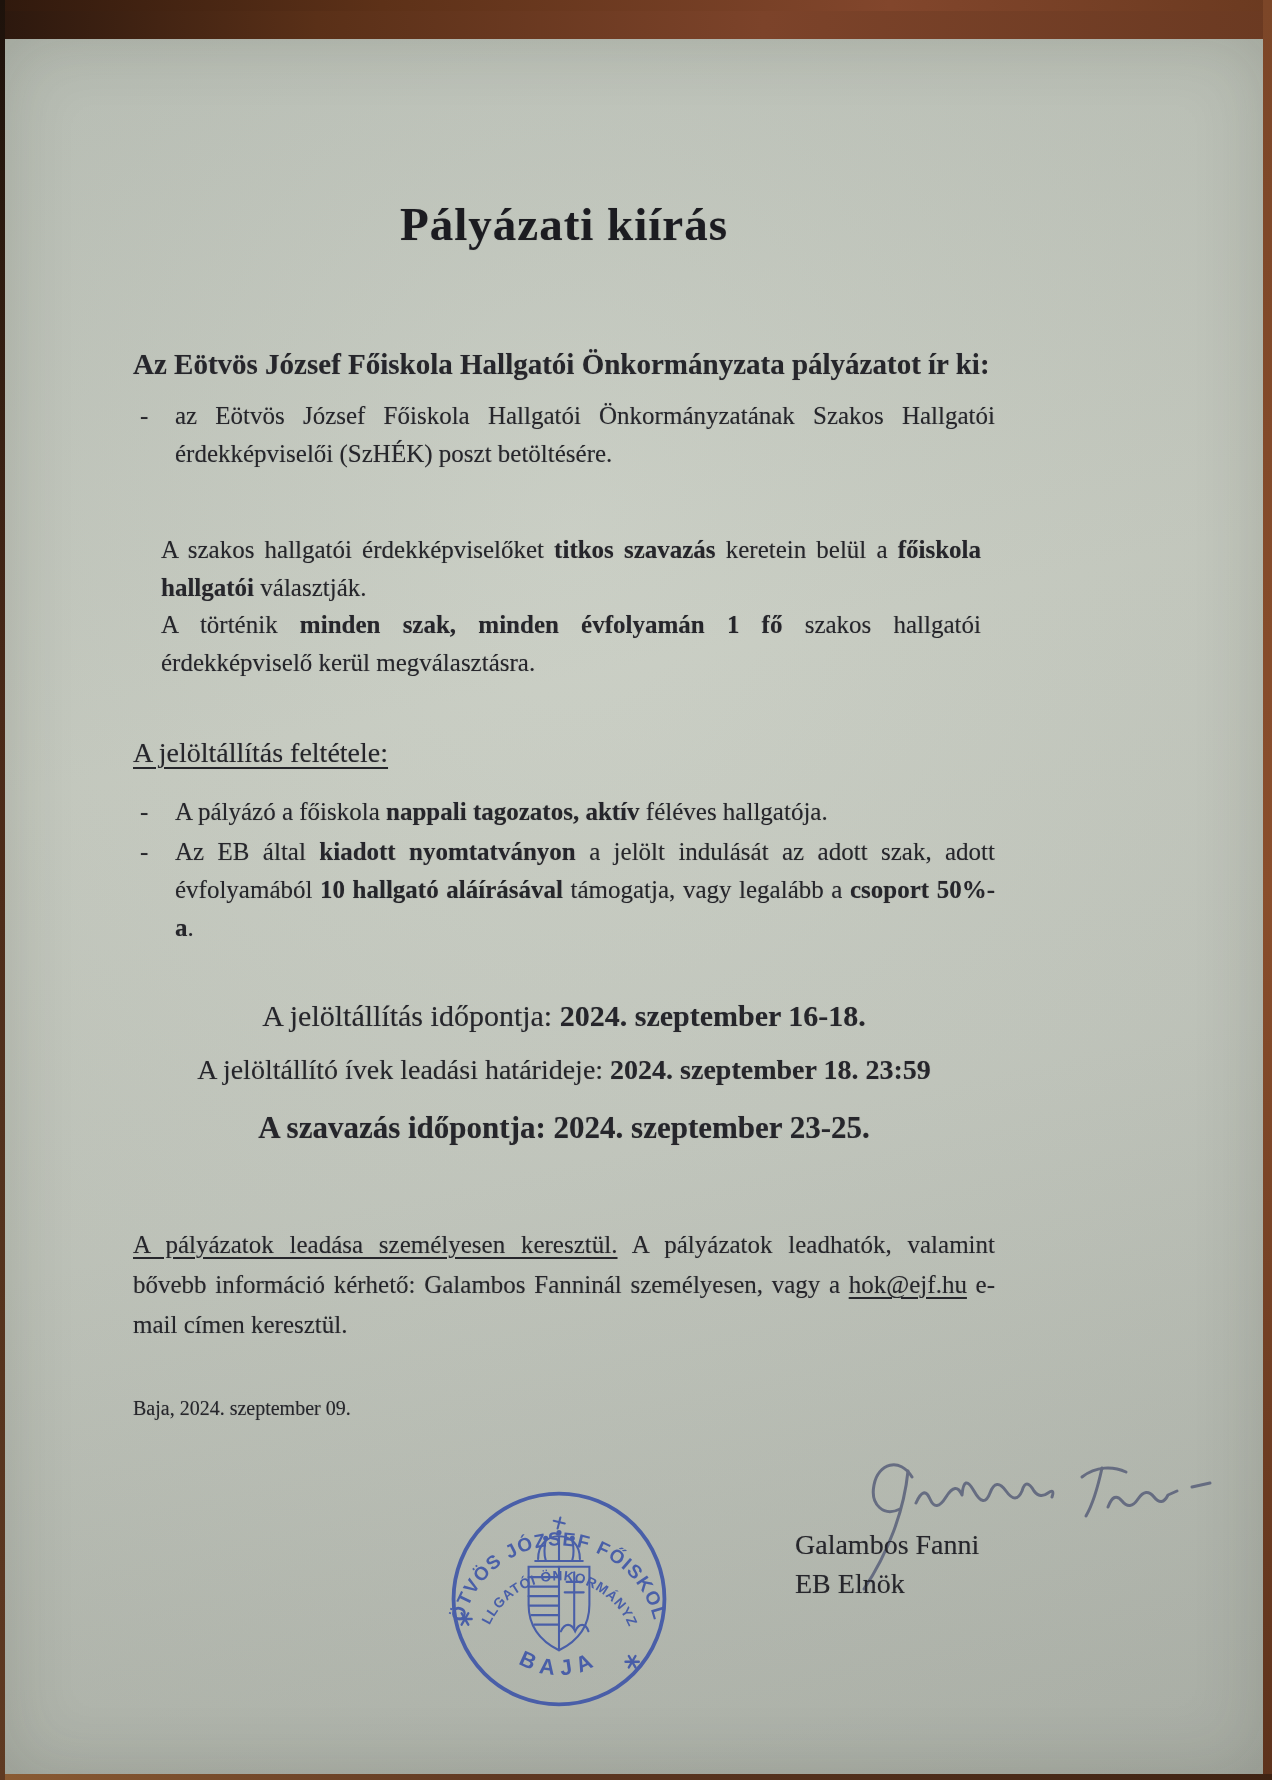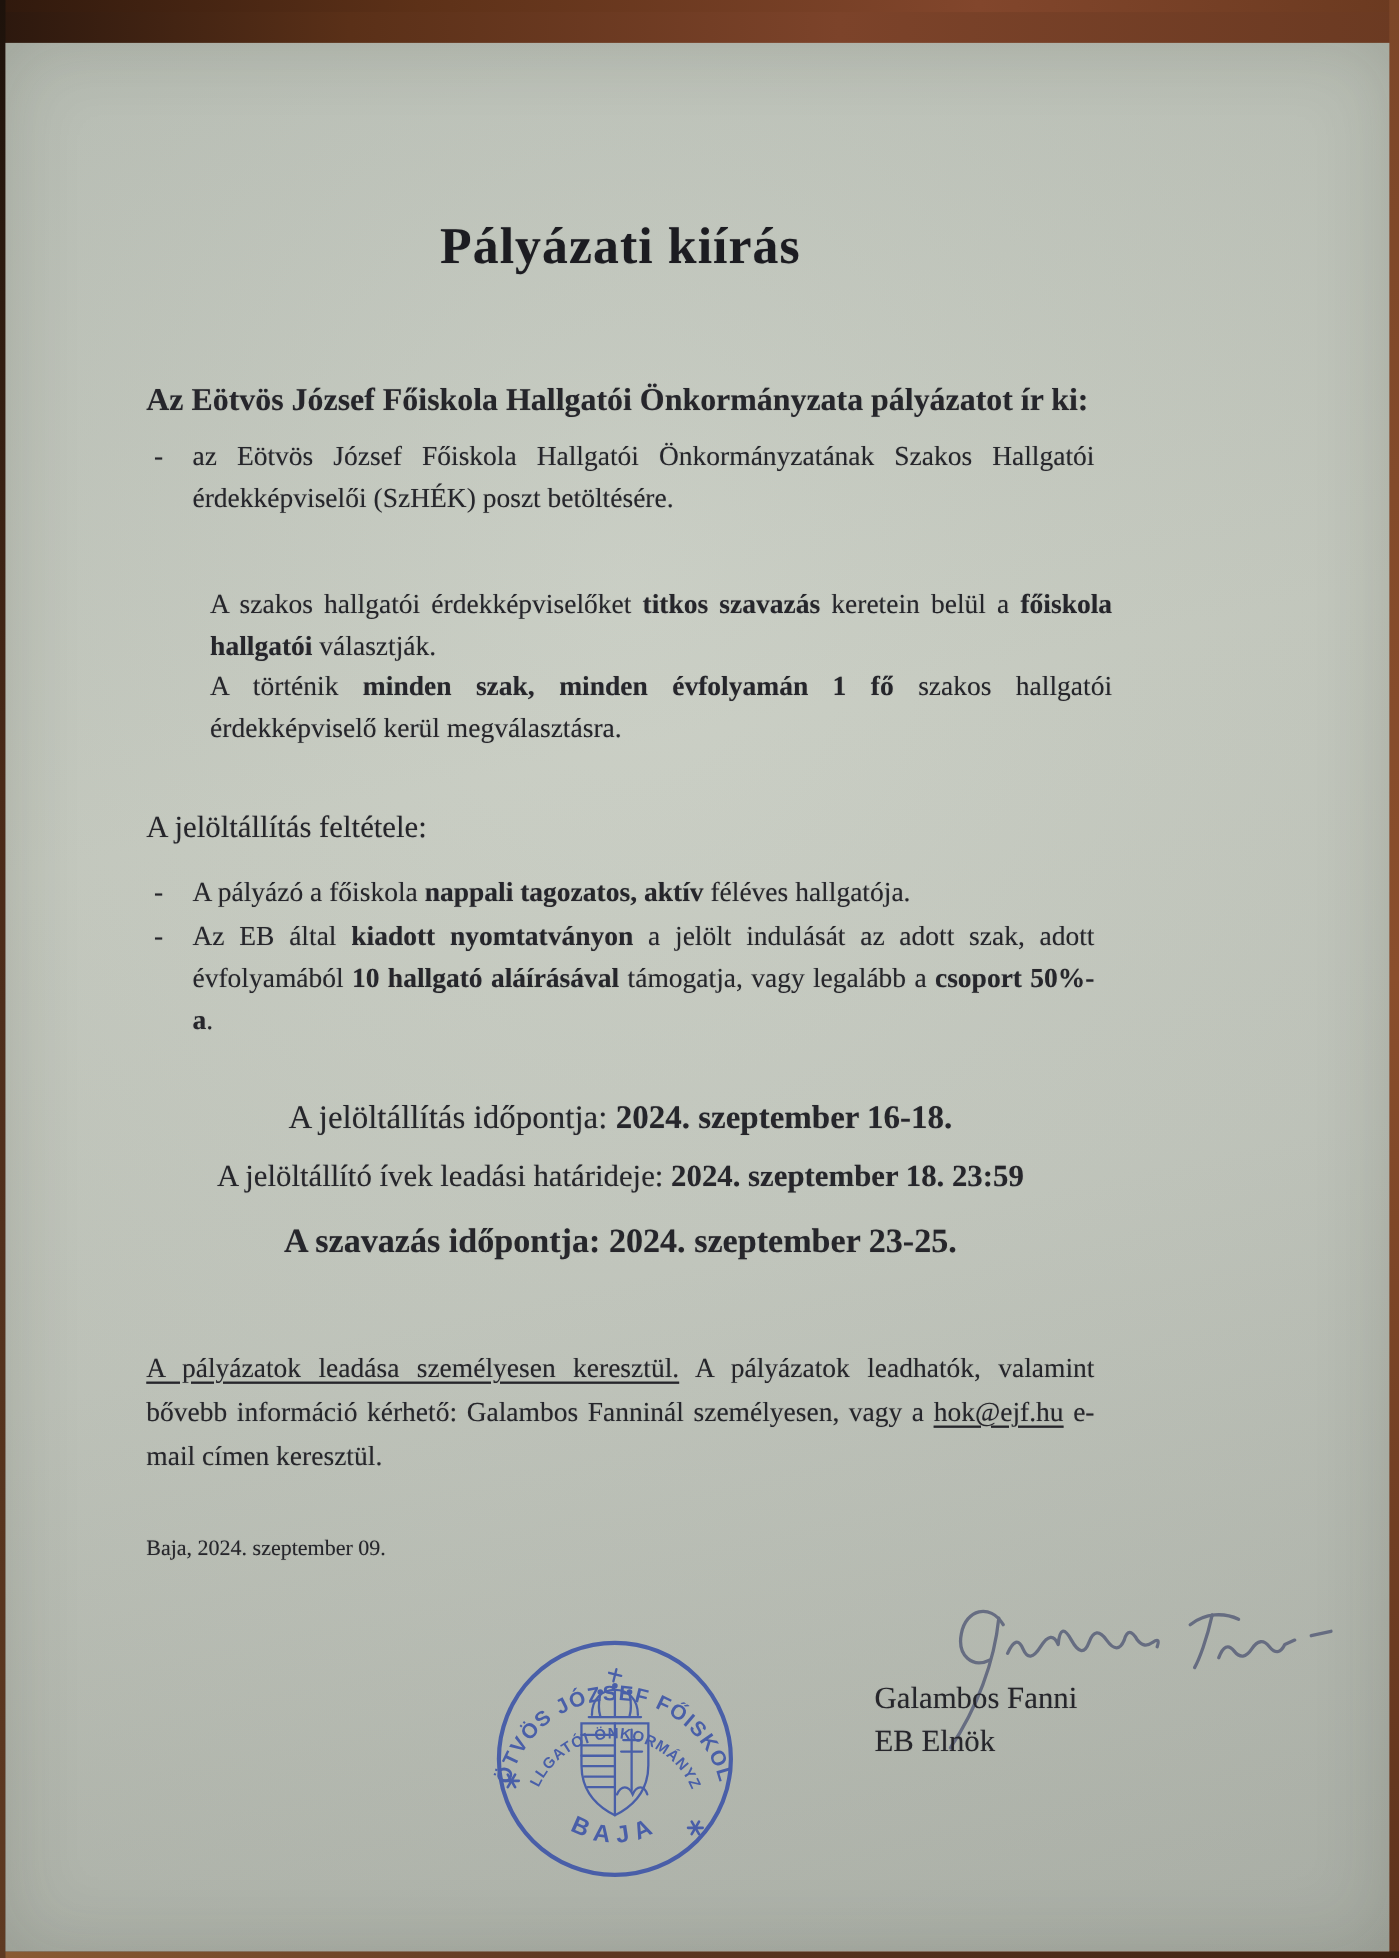--- a/index.html
+++ b/index.html
@@ -37,23 +37,23 @@
   .title { top:158px; text-align:center; font-size:47px; font-weight:bold;
            letter-spacing:1px; color:#1c1c21; }
 
   .intro { top:309px; font-size:29px; font-weight:bold; }
 
   .dash-item { padding-left:42px; position:relative; font-size:25px; line-height:38px; text-align:justify; }
   .dash-item .dash { position:absolute; left:7px; top:0; }
 
   .bullet1 { top:358px; }
 
-  .para-indent { top:492px; left:58px; width:820px; font-size:25px; line-height:37.5px; text-align:justify; }
-
-  .section-heading { top:698px; font-size:28px; 
+  .para-indent { top:492px; left:28px; width:820px; font-size:25px; line-height:37.5px; text-align:justify; }
+
+  .section-heading { top:698px; font-size:28px; text-decoration:underline;
                      text-decoration-thickness:2px; text-underline-offset:5px; }
 
   .criteria { top:754px; }
   .criteria .dash-item { margin-bottom:2px; }
 
   b, .b { font-weight:bold; }
 
   .dates { top:960px; text-align:center; }
   .date-line { margin-bottom:21px; }
   .dl-0 { font-size:30px; }

